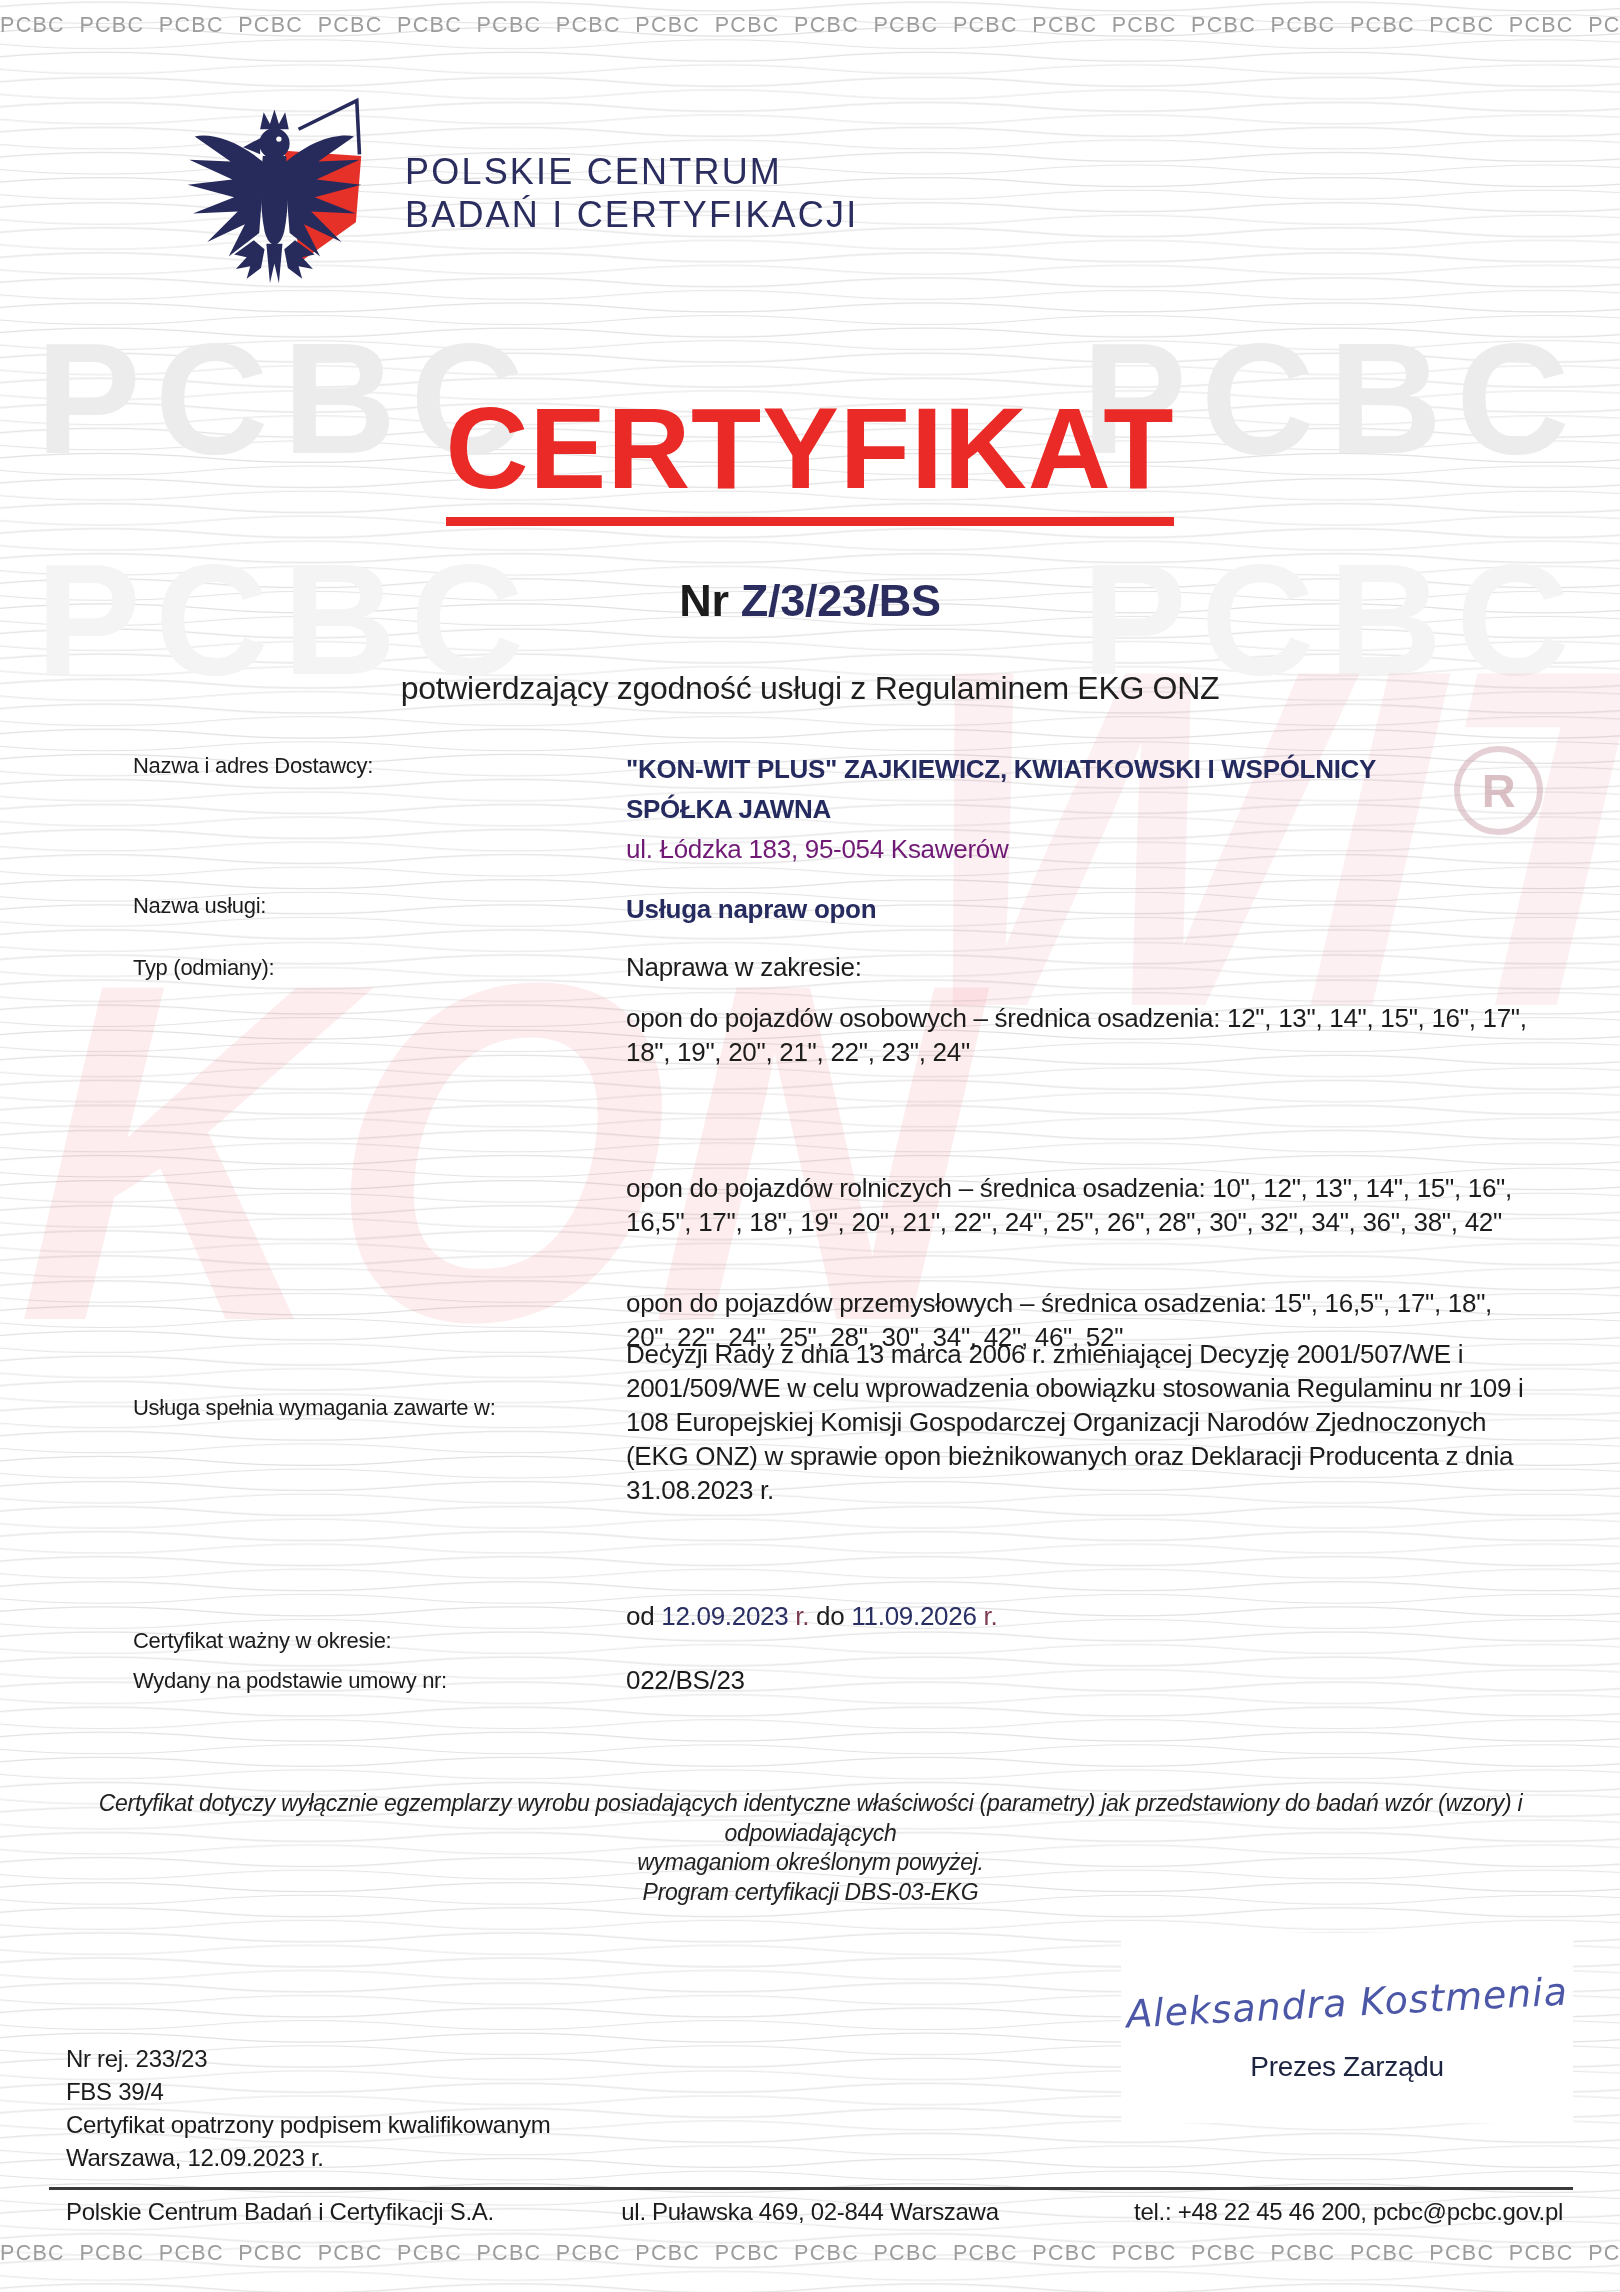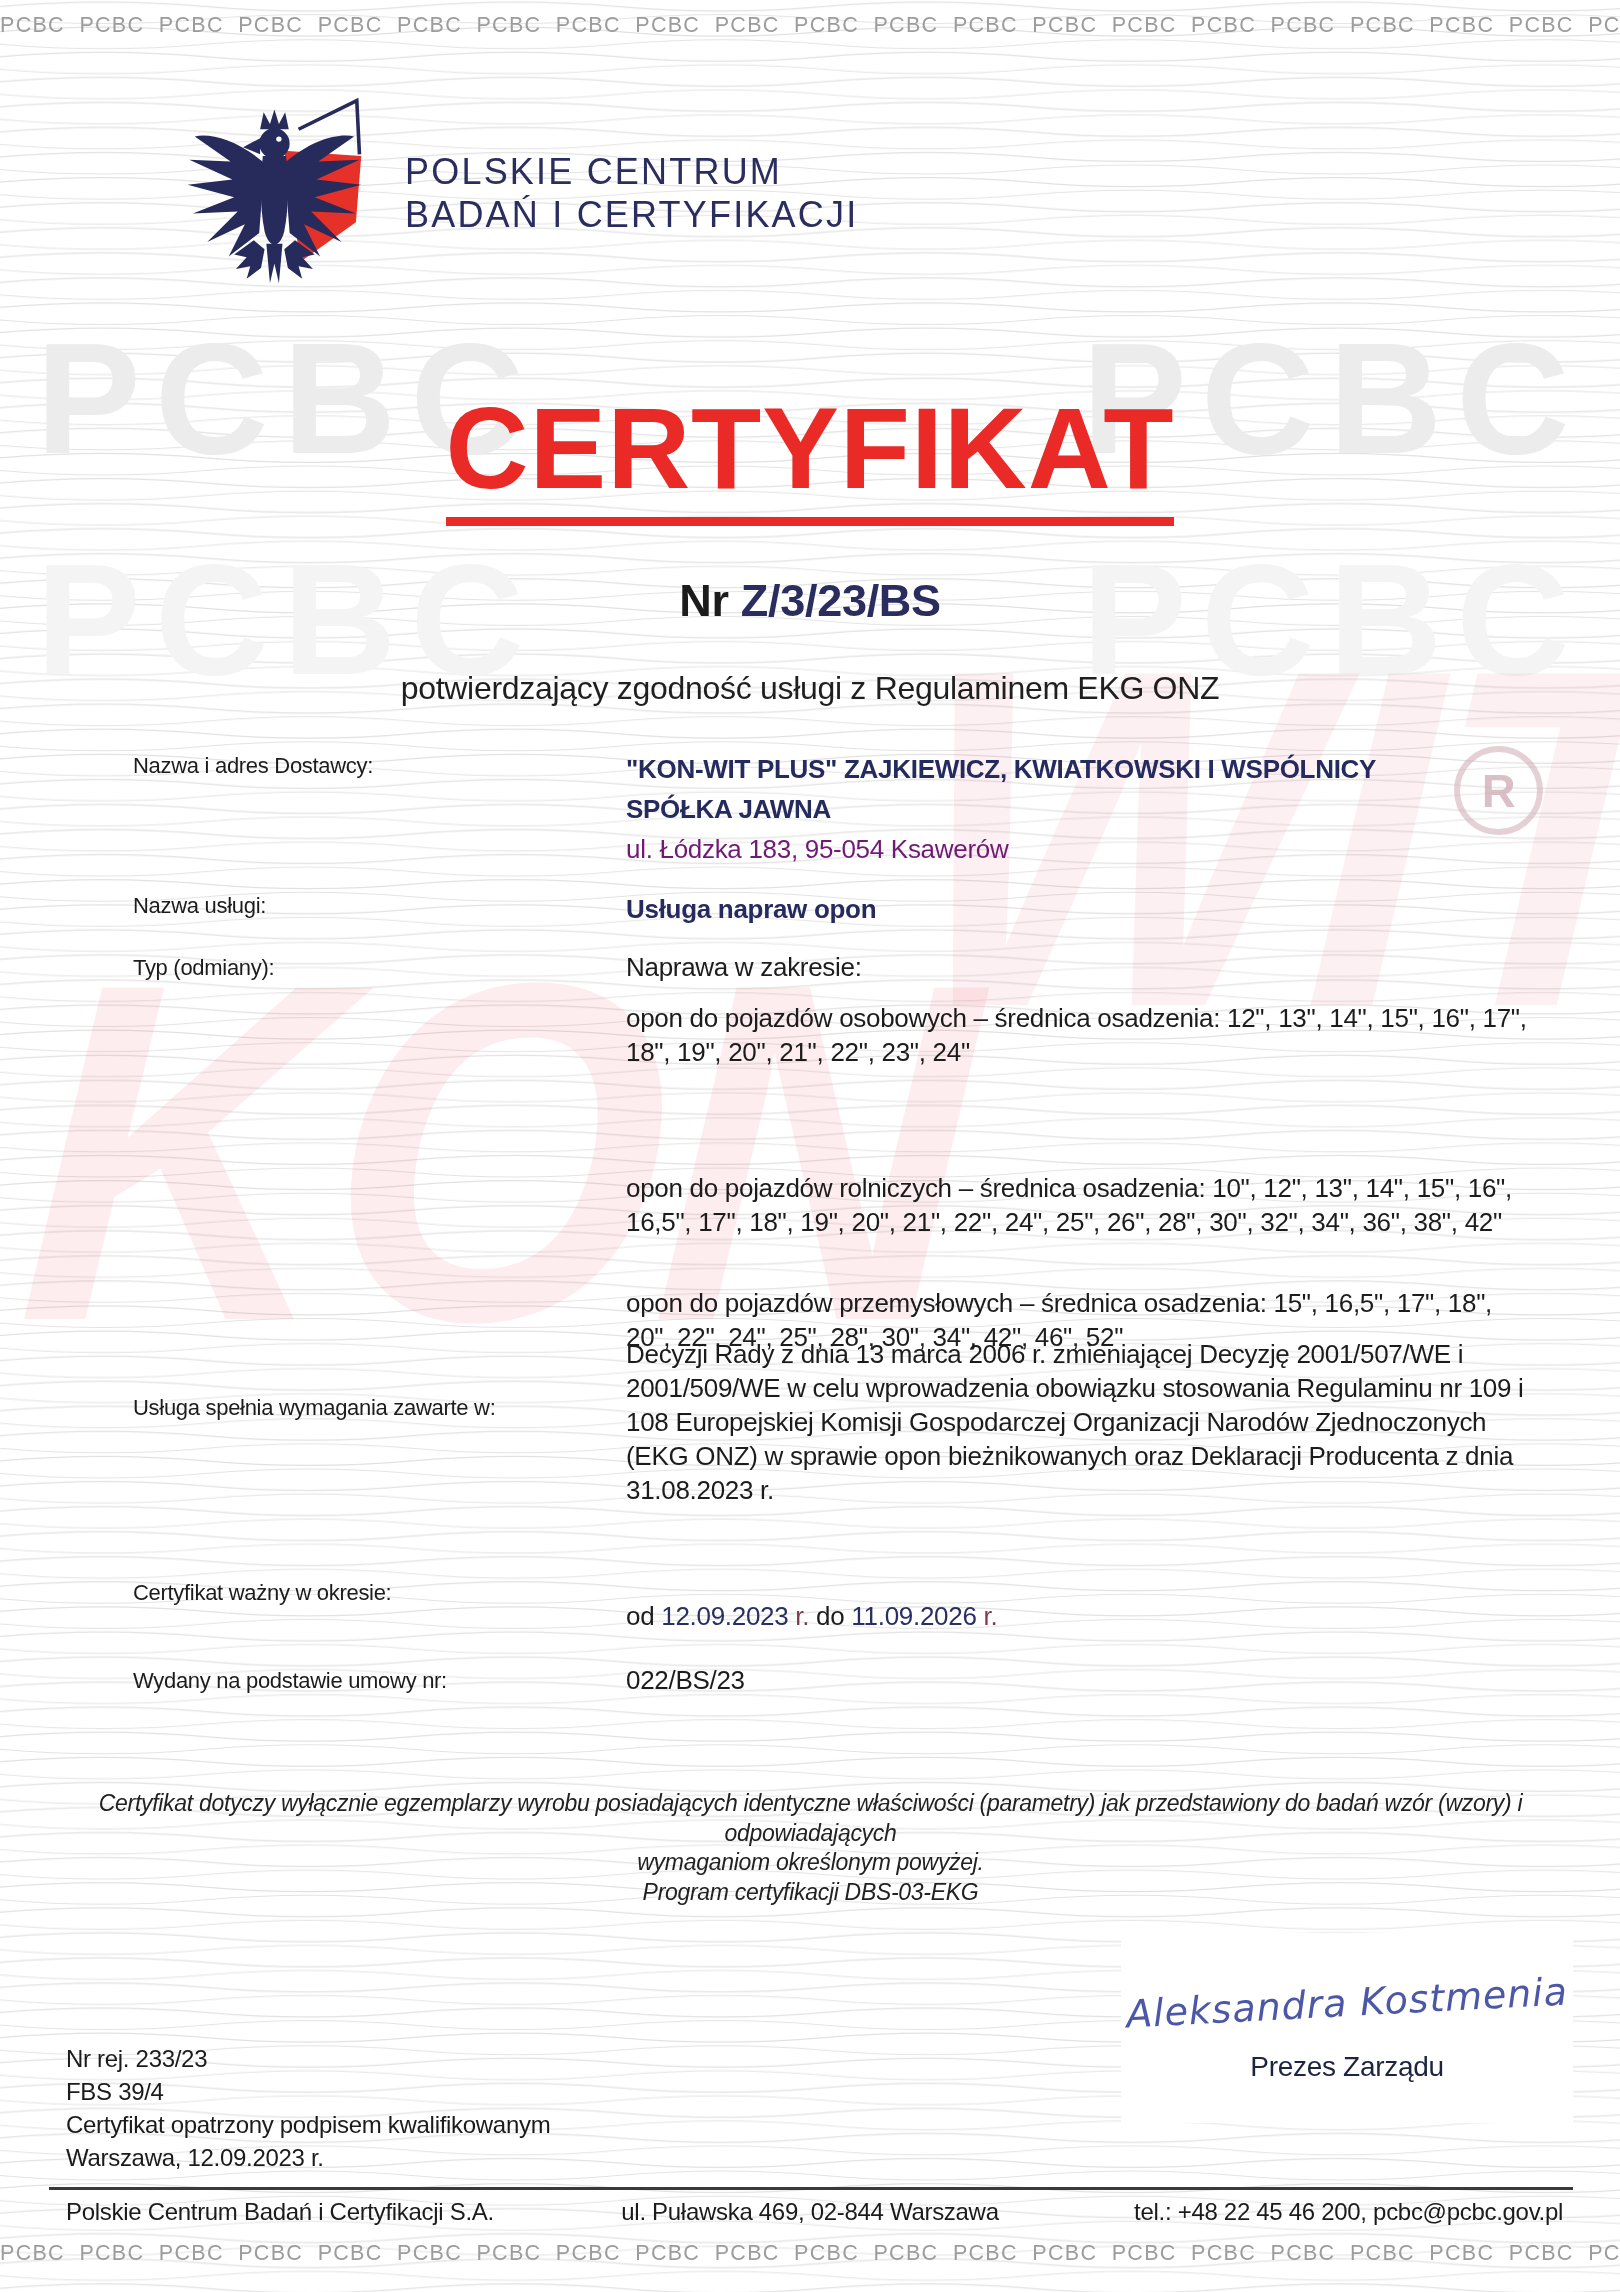--- a/index.html
+++ b/index.html
@@ -133,21 +133,21 @@
 
   <div class="flabel" style="top:951px;">Typ (odmiany):</div>
   <div class="fvalue" style="top:951px;">Naprawa w zakresie:</div>
   <div class="fvalue typeitem" style="top:1001px;">opon do pojazdów osobowych – średnica osadzenia: 12", 13", 14", 15", 16", 17", 18", 19", 20", 21", 22", 23", 24"</div>
   <div class="fvalue typeitem" style="top:1171px;">opon do pojazdów rolniczych – średnica osadzenia: 10", 12", 13", 14", 15", 16", 16,5", 17", 18", 19", 20", 21", 22", 24", 25", 26", 28", 30", 32", 34", 36", 38", 42"</div>
   <div class="fvalue typeitem" style="top:1286px;">opon do pojazdów przemysłowych – średnica osadzenia: 15", 16,5", 17", 18", 20", 22", 24", 25", 28", 30", 34", 42", 46", 52"</div>
 
   <div class="flabel" style="top:1391px;width:519px;">Usługa spełnia wymagania zawarte w:</div>
   <div class="fvalue" style="top:1337px;line-height:34px;">Decyzji Rady z dnia 13 marca 2006 r. zmieniającej Decyzję 2001/507/WE i 2001/509/WE w celu wprowadzenia obowiązku stosowania Regulaminu nr 109 i 108 Europejskiej Komisji Gospodarczej Organizacji Narodów Zjednoczonych (EKG ONZ) w sprawie opon bieżnikowanych oraz Deklaracji Producenta z dnia 31.08.2023 r.</div>
 
-  <div class="flabel" style="top:1576px;">Certyfikat ważny w okresie:</div>
+  <div class="flabel" style="top:1624px;">Certyfikat ważny w okresie:</div>
   <div class="fvalue" style="top:1600px;"><span>od </span><span class="navy">12.09.2023</span><span class="maroon"> r. </span><span>do </span><span class="navy">11.09.2026</span><span class="maroon"> r.</span></div>
 
   <div class="flabel" style="top:1664px;">Wydany na podstawie umowy nr:</div>
   <div class="fvalue" style="top:1664px;">022/BS/23</div>
 
   <div class="note">
     <div>Certyfikat dotyczy wyłącznie egzemplarzy wyrobu posiadających identyczne właściwości (parametry) jak przedstawiony do badań wzór (wzory) i odpowiadających</div>
     <div>wymaganiom określonym powyżej.</div>
     <div>Program certyfikacji DBS-03-EKG</div>
   </div>

